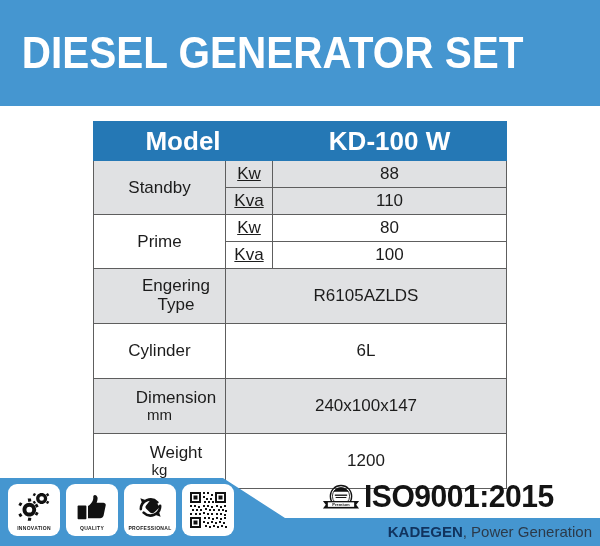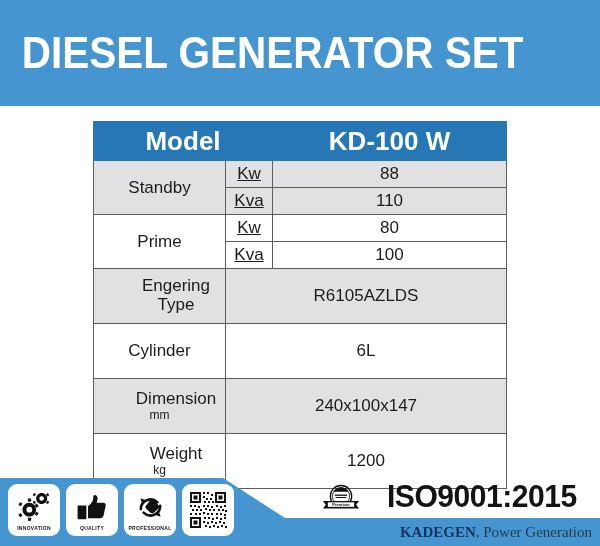--- a/index.html
+++ b/index.html
@@ -97,21 +97,21 @@
     text-decoration: underline;
   }
   td.value-cell {
     font-size: 17px;
     height: 26px;
     line-height: 26px;
   }
   td.tall-cell { height: 54px; }
   .sub {
     display: block;
-    font-size: 12px;
+    font-size: 15px;
     line-height: 1.05;
   }
   .main-lbl {
     display: block;
     line-height: 1.1;
     padding-left: 33px;
   }
 
   
   .footer-blue-left {
@@ -175,42 +175,42 @@
     align-items: center;
     justify-content: center;
   }
 
   .iso-block {
     position: absolute;
     left: 318px;
     top: 481px;
     display: flex;
     align-items: center;
-    gap: 23px;
+    gap: 0;
     justify-content: center;
   }
   .iso-text {
     font-size: 31px;
     font-weight: bold;
     color: #141414;
     letter-spacing: -0.5px;
     line-height: 1;
     font-family: "Liberation Sans", sans-serif;
     transform: scaleX(0.97);
     transform-origin: left center;
   }
 
   .company-line {
     position: absolute;
     right: 8px;
     top: 522px;
     font-size: 15px;
     line-height: 20px;
     white-space: nowrap;
-    font-family: Liberation Serif, serif;
+    font-family: Liberation Sans, sans-serif;
   }
   .company-name {
     color: #11335e;
     font-weight: bold;
   }
   .company-tag {
     color: #2b3a4a;
   }
 </style>
 </head>

